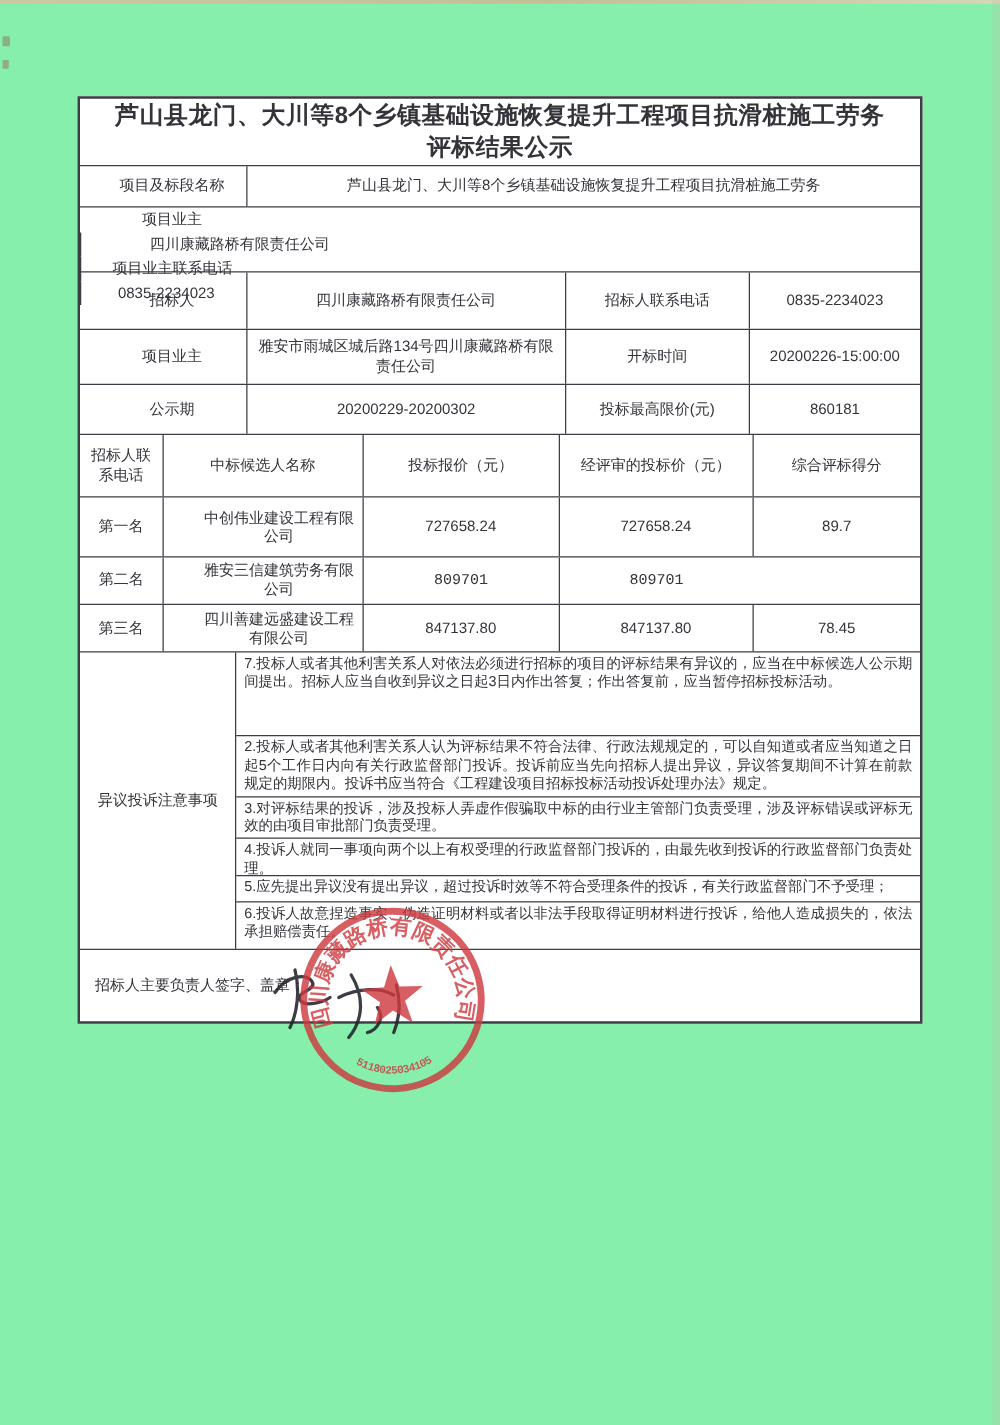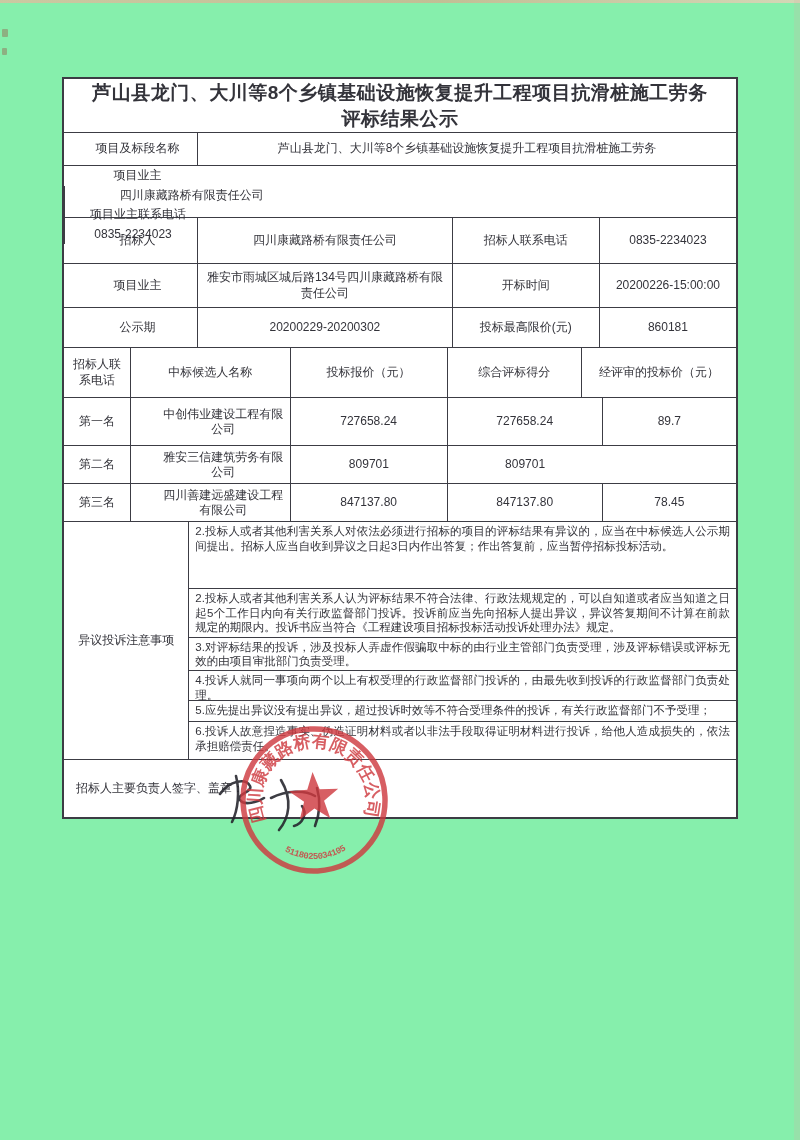--- a/index.html
+++ b/index.html
@@ -32,21 +32,21 @@
   
   .w-l1 { width:19.8%;padding-left:20px; } .w-v1 { width:37.9%; } .w-l2 { width:21.9%; } .w-v2 { width:20.4%; }
   .w-span { width:80.2%; }
 
   .h-name { height:33px; } .h-owner { height:52px;flex-direction:column; } .h-bidder { height:46px; }
   .h-place { height:44px; } .h-period { height:40px; }
 
   
   .w-rank { width:9.8%; padding:2px 3px; } .w-cname { width:23.8%; }
   .w-bid { width:23.4%; } .w-ebid { width:23.1%; } .w-score { width:20.0%; }
-  .h-chead { height:50px; } .h-c1 { height:48px; } .h-c2 { height:38px; } .h-c3 { height:38px; }
+  .h-chead { height:50px; } .h-c1 { height:48px; } .h-c2 { height:38px;font-family:Liberation Mono, monospace; } .h-c3 { height:38px; }
   .cand-name { line-height:1.25;padding-left:32px; }
 
   
   .notes-row { height:238px; }
   .notes-label { width:18.5%; border-left:none; font-size:12px; }
   .notes-content { width:81.5%; display:flex; flex-direction:column; border-left:1.4px solid #3c3c44; padding:0; }
   .note-item { border-top:1.4px solid #3c3c44; padding:2px 6px 1px 6px;
     font-size:11.5px; line-height:1.27; text-align:justify; display:block; width:100%; }
   .note-item.nfirst { border-top:none; }
   .n1 { height:41px; } .n2 { height:58px;margin-top:32px; } .n3 { height:39px; }
@@ -106,22 +106,22 @@
       <div class="cell cfirst w-l1">公示期</div>
       <div class="cell w-v1">20200229-20200302</div>
       <div class="cell w-l2">投标最高限价(元)</div>
       <div class="cell w-v2">860181</div>
     </div>
 
     <div class="trow h-chead">
       <div class="cell cfirst w-rank">招标人联系电话</div>
       <div class="cell w-cname">中标候选人名称</div>
       <div class="cell w-bid">投标报价（元）</div>
+      <div class="cell w-ebid">经评审的投标价（元）</div>
       <div class="cell w-score">综合评标得分</div>
-      <div class="cell w-ebid">经评审的投标价（元）</div>
     </div>
 
     <div class="trow h-c1">
       <div class="cell cfirst w-rank">第一名</div>
       <div class="cell w-cname cand-name">中创伟业建设工程有限公司</div>
       <div class="cell w-bid">727658.24</div>
       <div class="cell w-ebid">727658.24</div>
       <div class="cell w-score">89.7</div>
     </div>
     <div class="trow h-c2">
@@ -134,21 +134,21 @@
       <div class="cell cfirst w-rank">第三名</div>
       <div class="cell w-cname cand-name">四川善建远盛建设工程有限公司</div>
       <div class="cell w-bid">847137.80</div>
       <div class="cell w-ebid">847137.80</div>
       <div class="cell w-score">78.45</div>
     </div>
 
     <div class="trow notes-row">
       <div class="cell notes-label">异议投诉注意事项</div>
       <div class="notes-content">
-        <div class="note-item nfirst n1">2.投标人或者其他利害关系人对依法必须进行招标的项目的评标结果有异议的，应当在中标候选人公示期间提出。招标人应当自收到异议之日起3日内作出答复；作出答复前，应当暂停招标投标活动。</div>
+        <div class="note-item nfirst n1">7.投标人或者其他利害关系人对依法必须进行招标的项目的评标结果有异议的，应当在中标候选人公示期间提出。招标人应当自收到异议之日起3日内作出答复；作出答复前，应当暂停招标投标活动。</div>
         <div class="note-item n2">2.投标人或者其他利害关系人认为评标结果不符合法律、行政法规规定的，可以自知道或者应当知道之日起5个工作日内向有关行政监督部门投诉。投诉前应当先向招标人提出异议，异议答复期间不计算在前款规定的期限内。投诉书应当符合《工程建设项目招标投标活动投诉处理办法》规定。</div>
         <div class="note-item n3">3.对评标结果的投诉，涉及投标人弄虚作假骗取中标的由行业主管部门负责受理，涉及评标错误或评标无效的由项目审批部门负责受理。</div>
         <div class="note-item n4">4.投诉人就同一事项向两个以上有权受理的行政监督部门投诉的，由最先收到投诉的行政监督部门负责处理。</div>
         <div class="note-item n5">5.应先提出异议没有提出异议，超过投诉时效等不符合受理条件的投诉，有关行政监督部门不予受理；</div>
         <div class="note-item n6">6.投诉人故意捏造事实、伪造证明材料或者以非法手段取得证明材料进行投诉，给他人造成损失的，依法承担赔偿责任。</div>
       </div>
     </div>
 
     <div class="trow cell cfirst sig-row">
       <span>招标人主要负责人签字、盖章：</span>

